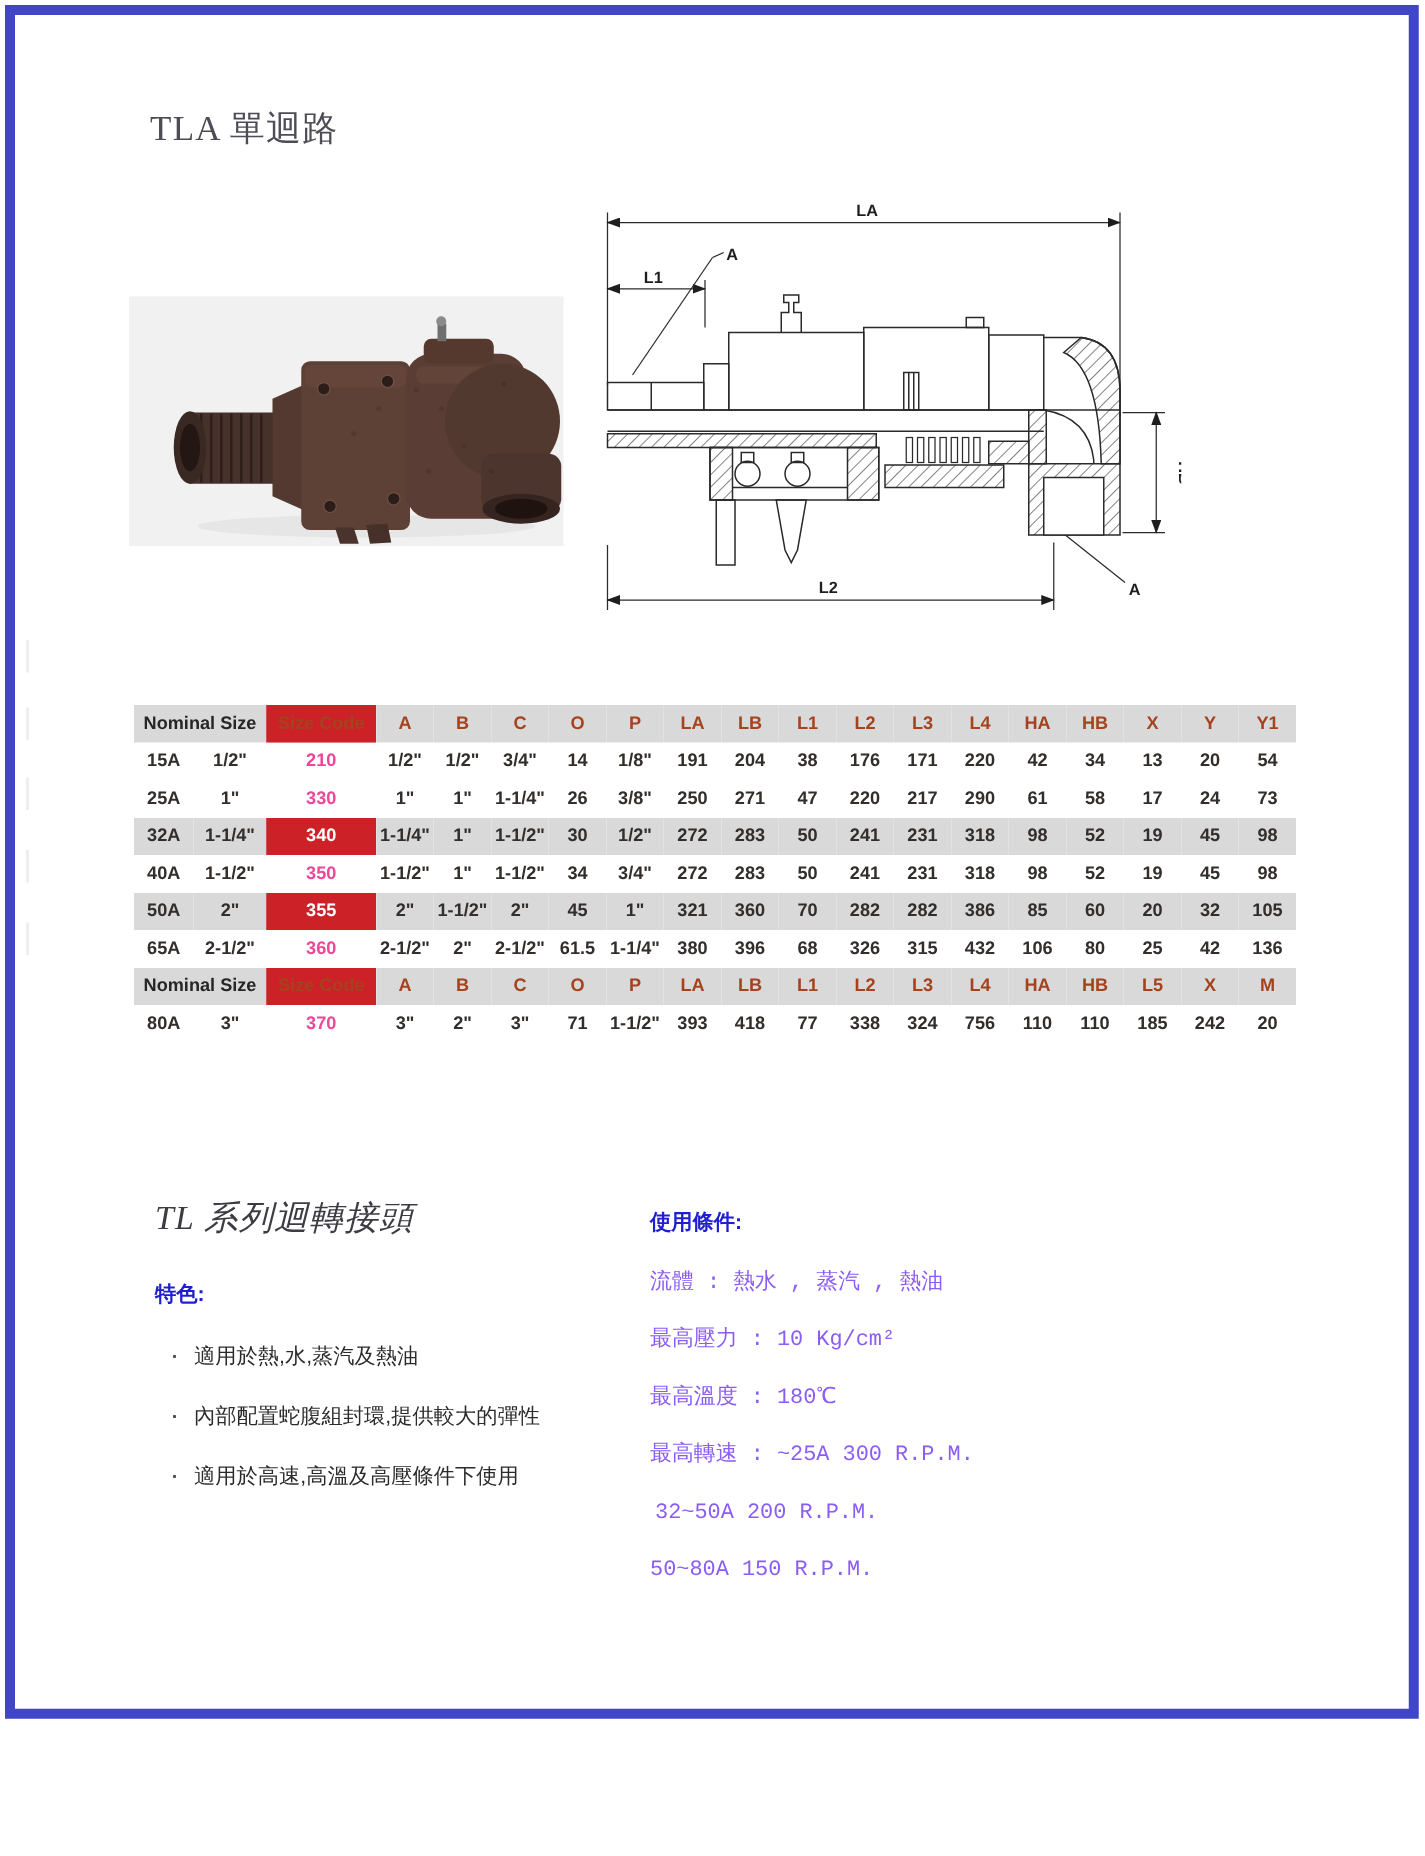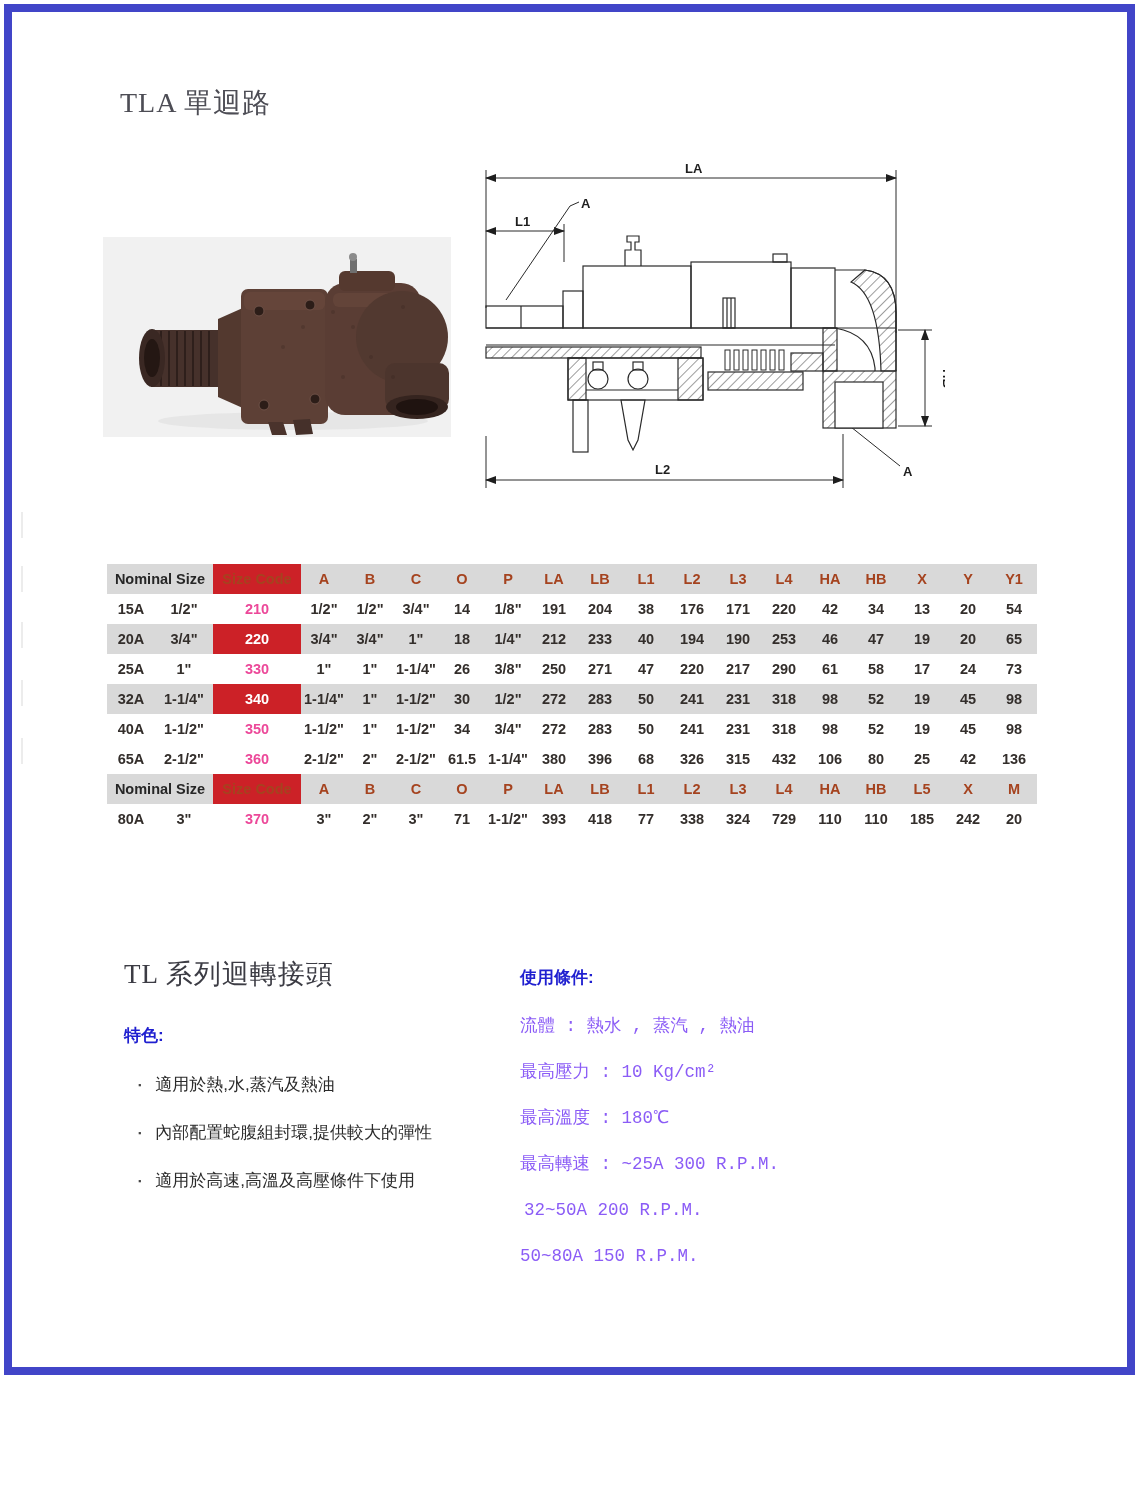--- a/index.html
+++ b/index.html
@@ -38,21 +38,21 @@
   table.dims tr.hdr { background:#d9d9d9; }
   table.dims tr.shaded { background:#d9d9d9; }
   table.dims th.code, table.dims td.code-filled { background:#cc2127; color:#ffffff; }
   table.dims td.code-text { color:#ec4899; }
 
   
   .col-left  { position:absolute; left:124px; top:956px; width:360px; }
   .col-right { position:absolute; left:520px; top:966px; width:420px; }
   .series-heading {
     margin:0 0 32px 0; font-family:"Liberation Serif", serif; font-weight:400;
-    font-size:27px; color:#3c3c44; letter-spacing:1px;
+    font-size:27px; color:#3c3c44; letter-spacing:1px;font-style:italic;
   }
   .blue-label { margin:0 0 28px 0; color:#1f1fd0; font-weight:bold; font-size:17px; }
   ul.features { list-style:none; margin:0; padding:0 0 0 14px; }
   ul.features li { margin:0 0 28px 0; font-size:17px; color:#2b2b2b; line-height:19px; }
   ul.features .bullet { display:inline-block; font-size:9px; color:#444; margin-right:14px; vertical-align:2px; }
   .cond-line {
     margin:0 0 27px 0; font-family:Liberation Mono, monospace;
     font-size:17.5px; color:#8b5cf6; line-height:19px;
   }
   .cond-line:nth-of-type(5) { padding-left:4px; }
@@ -274,41 +274,20 @@
           <td>38</td>
           <td>176</td>
           <td>171</td>
           <td>220</td>
           <td>42</td>
           <td>34</td>
           <td>13</td>
           <td>20</td>
           <td>54</td>
         </tr>
-        <tr class="shaded">
-          <td>20A</td>
-          <td>3/4"</td>
-          <td class="code-filled">220</td>
-          <td>3/4"</td>
-          <td>3/4"</td>
-          <td>1"</td>
-          <td>18</td>
-          <td>1/4"</td>
-          <td>212</td>
-          <td>233</td>
-          <td>40</td>
-          <td>194</td>
-          <td>190</td>
-          <td>253</td>
-          <td>46</td>
-          <td>47</td>
-          <td>19</td>
-          <td>20</td>
-          <td>65</td>
-        </tr>
         <tr>
           <td>25A</td>
           <td>1"</td>
           <td class="code-text">330</td>
           <td>1"</td>
           <td>1"</td>
           <td>1-1/4"</td>
           <td>26</td>
           <td>3/8"</td>
           <td>250</td>
@@ -357,20 +336,41 @@
           <td>283</td>
           <td>50</td>
           <td>241</td>
           <td>231</td>
           <td>318</td>
           <td>98</td>
           <td>52</td>
           <td>19</td>
           <td>45</td>
           <td>98</td>
+        </tr>
+        <tr class="shaded">
+          <td>50A</td>
+          <td>2"</td>
+          <td class="code-filled">355</td>
+          <td>2"</td>
+          <td>1-1/2"</td>
+          <td>2"</td>
+          <td>45</td>
+          <td>1"</td>
+          <td>321</td>
+          <td>360</td>
+          <td>70</td>
+          <td>282</td>
+          <td>282</td>
+          <td>386</td>
+          <td>85</td>
+          <td>60</td>
+          <td>20</td>
+          <td>32</td>
+          <td>105</td>
         </tr>
         <tr>
           <td>65A</td>
           <td>2-1/2"</td>
           <td class="code-text">360</td>
           <td>2-1/2"</td>
           <td>2"</td>
           <td>2-1/2"</td>
           <td>61.5</td>
           <td>1-1/4"</td>
@@ -413,21 +413,21 @@
           <td>3"</td>
           <td>2"</td>
           <td>3"</td>
           <td>71</td>
           <td>1-1/2"</td>
           <td>393</td>
           <td>418</td>
           <td>77</td>
           <td>338</td>
           <td>324</td>
-          <td>729</td>
+          <td>756</td>
           <td>110</td>
           <td>110</td>
           <td>185</td>
           <td>242</td>
           <td>20</td>
         </tr>
       </tbody>
   </table>
 
   <div class="col-left">

